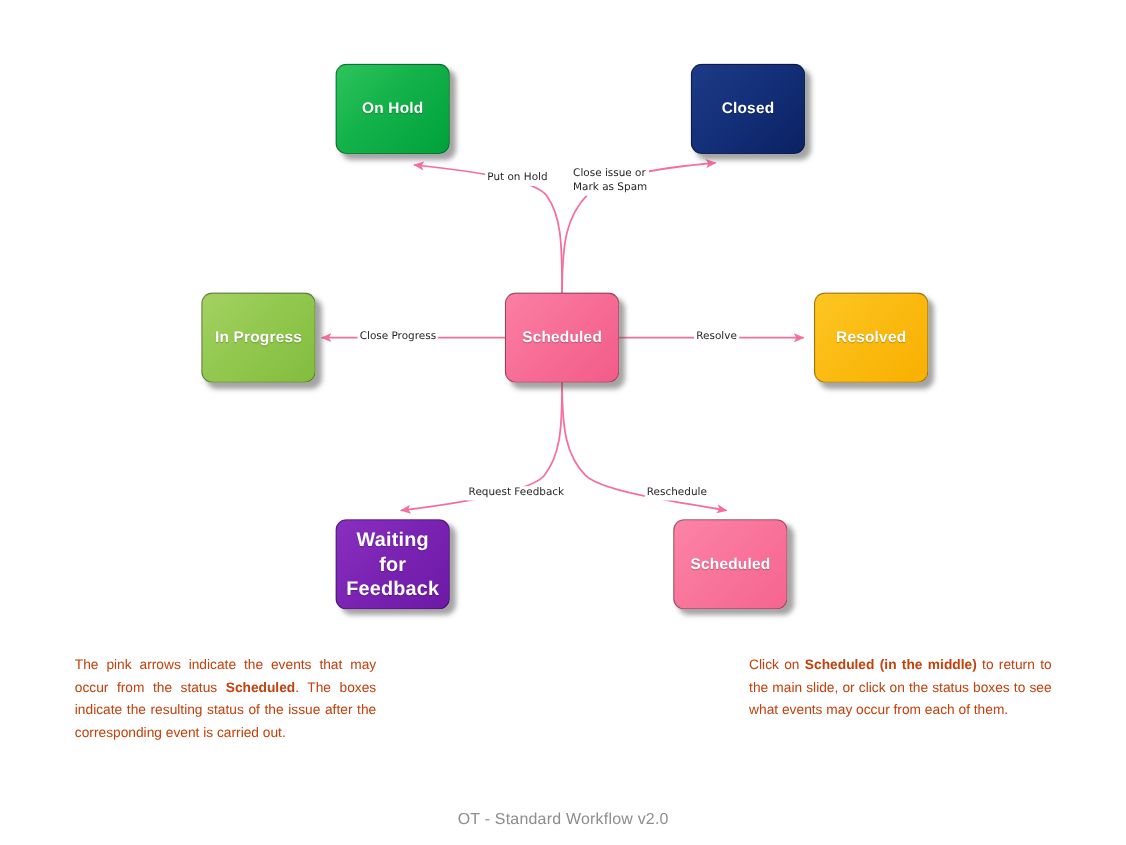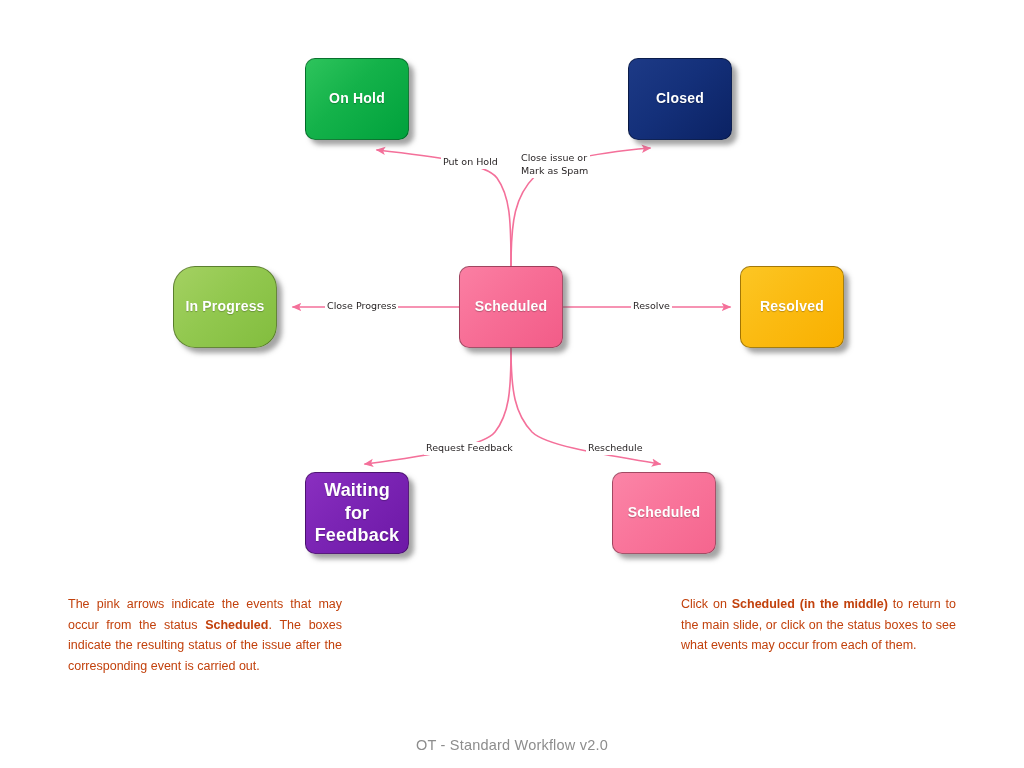--- a/index.html
+++ b/index.html
@@ -65,23 +65,22 @@
 
   .box-onhold {
     left: 305px; top: 58px; width: 104px; height: 82px;
     background: linear-gradient(135deg, #2ec45c 0%, #14b24a 42%, #00a13c 100%);
   }
   .box-closed {
     left: 628px; top: 58px; width: 104px; height: 82px;
     background: linear-gradient(135deg, #1d3a86 0%, #14307a 45%, #0b2263 100%);
   }
   .box-inprogress {
-    left: 173px; top: 266px; width: 104px; height: 82px;
+    left: 183px; top: 266px; width: 104px; height: 82px;
     background: linear-gradient(135deg, #a4d162 0%, #92c84f 45%, #82bd3e 100%);
-    border-radius: 22px;
   }
   .box-scheduled-center {
     left: 459px; top: 266px; width: 104px; height: 82px;
     background: linear-gradient(135deg, #fb7fa3 0%, #f76e96 45%, #f25c88 100%);
     z-index: 7;
   }
   .box-resolved {
     left: 740px; top: 266px; width: 104px; height: 82px;
     background: linear-gradient(135deg, #fcc624 0%, #fbbb12 45%, #f9b000 100%);
   }

